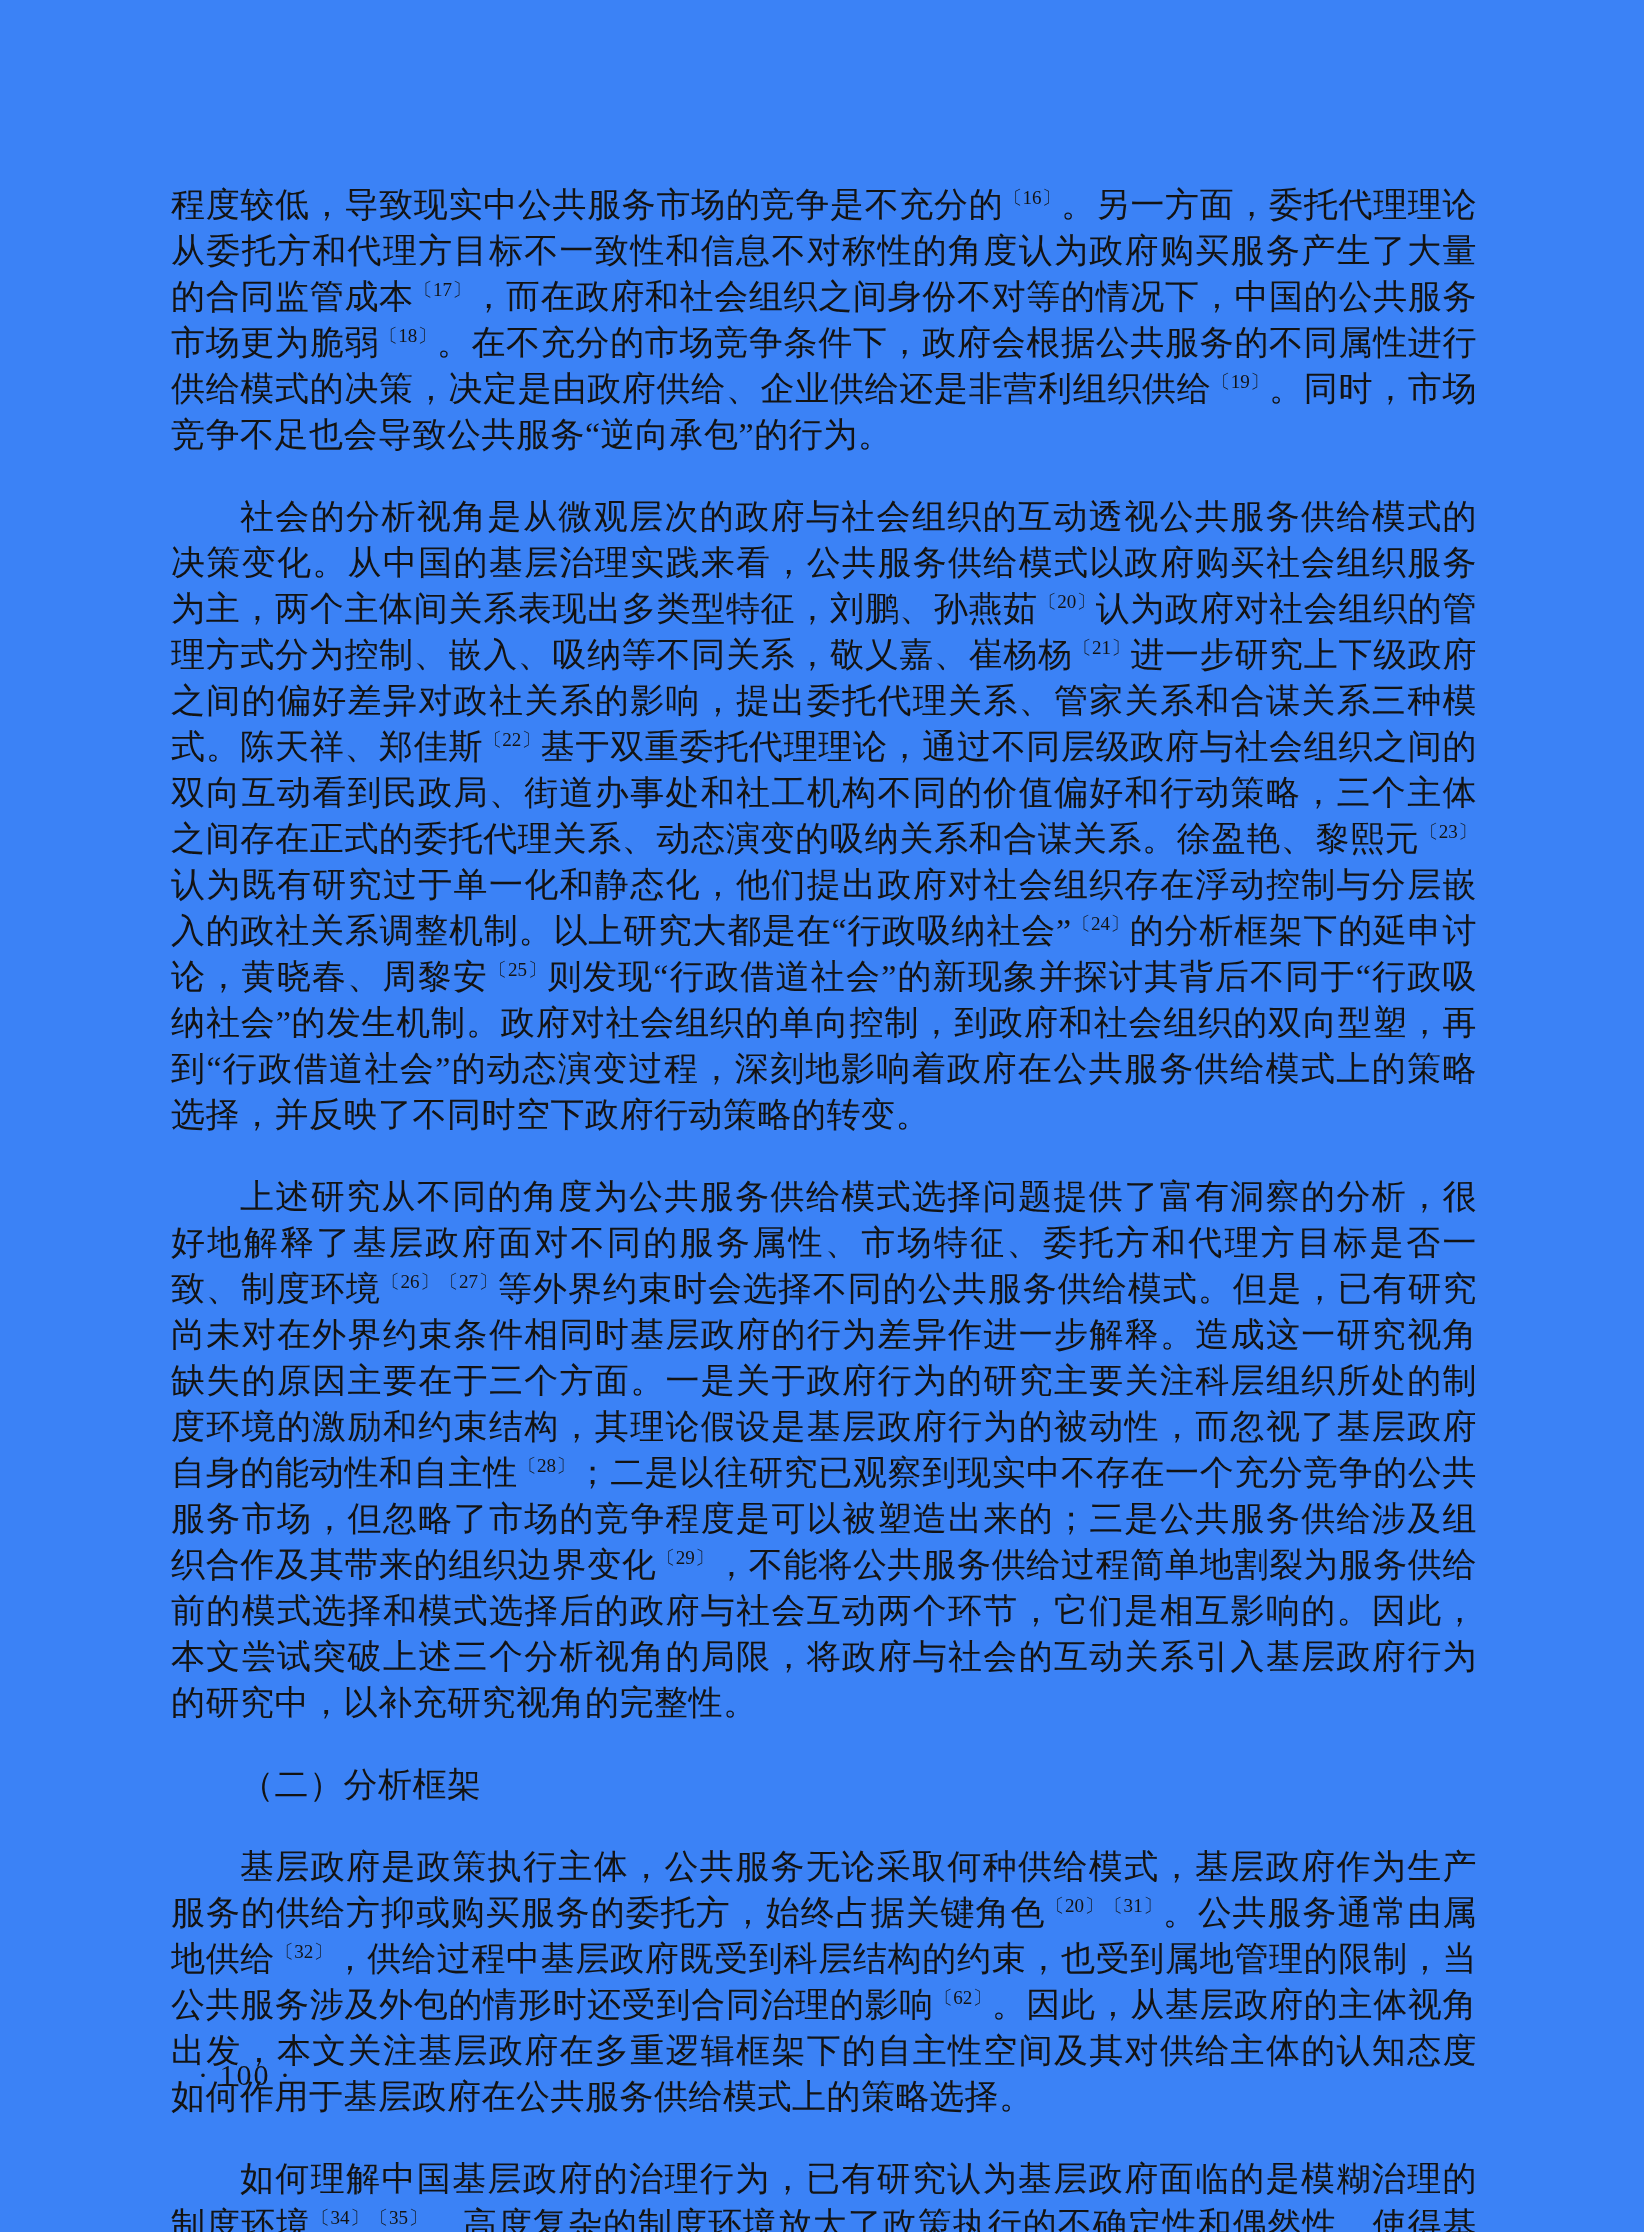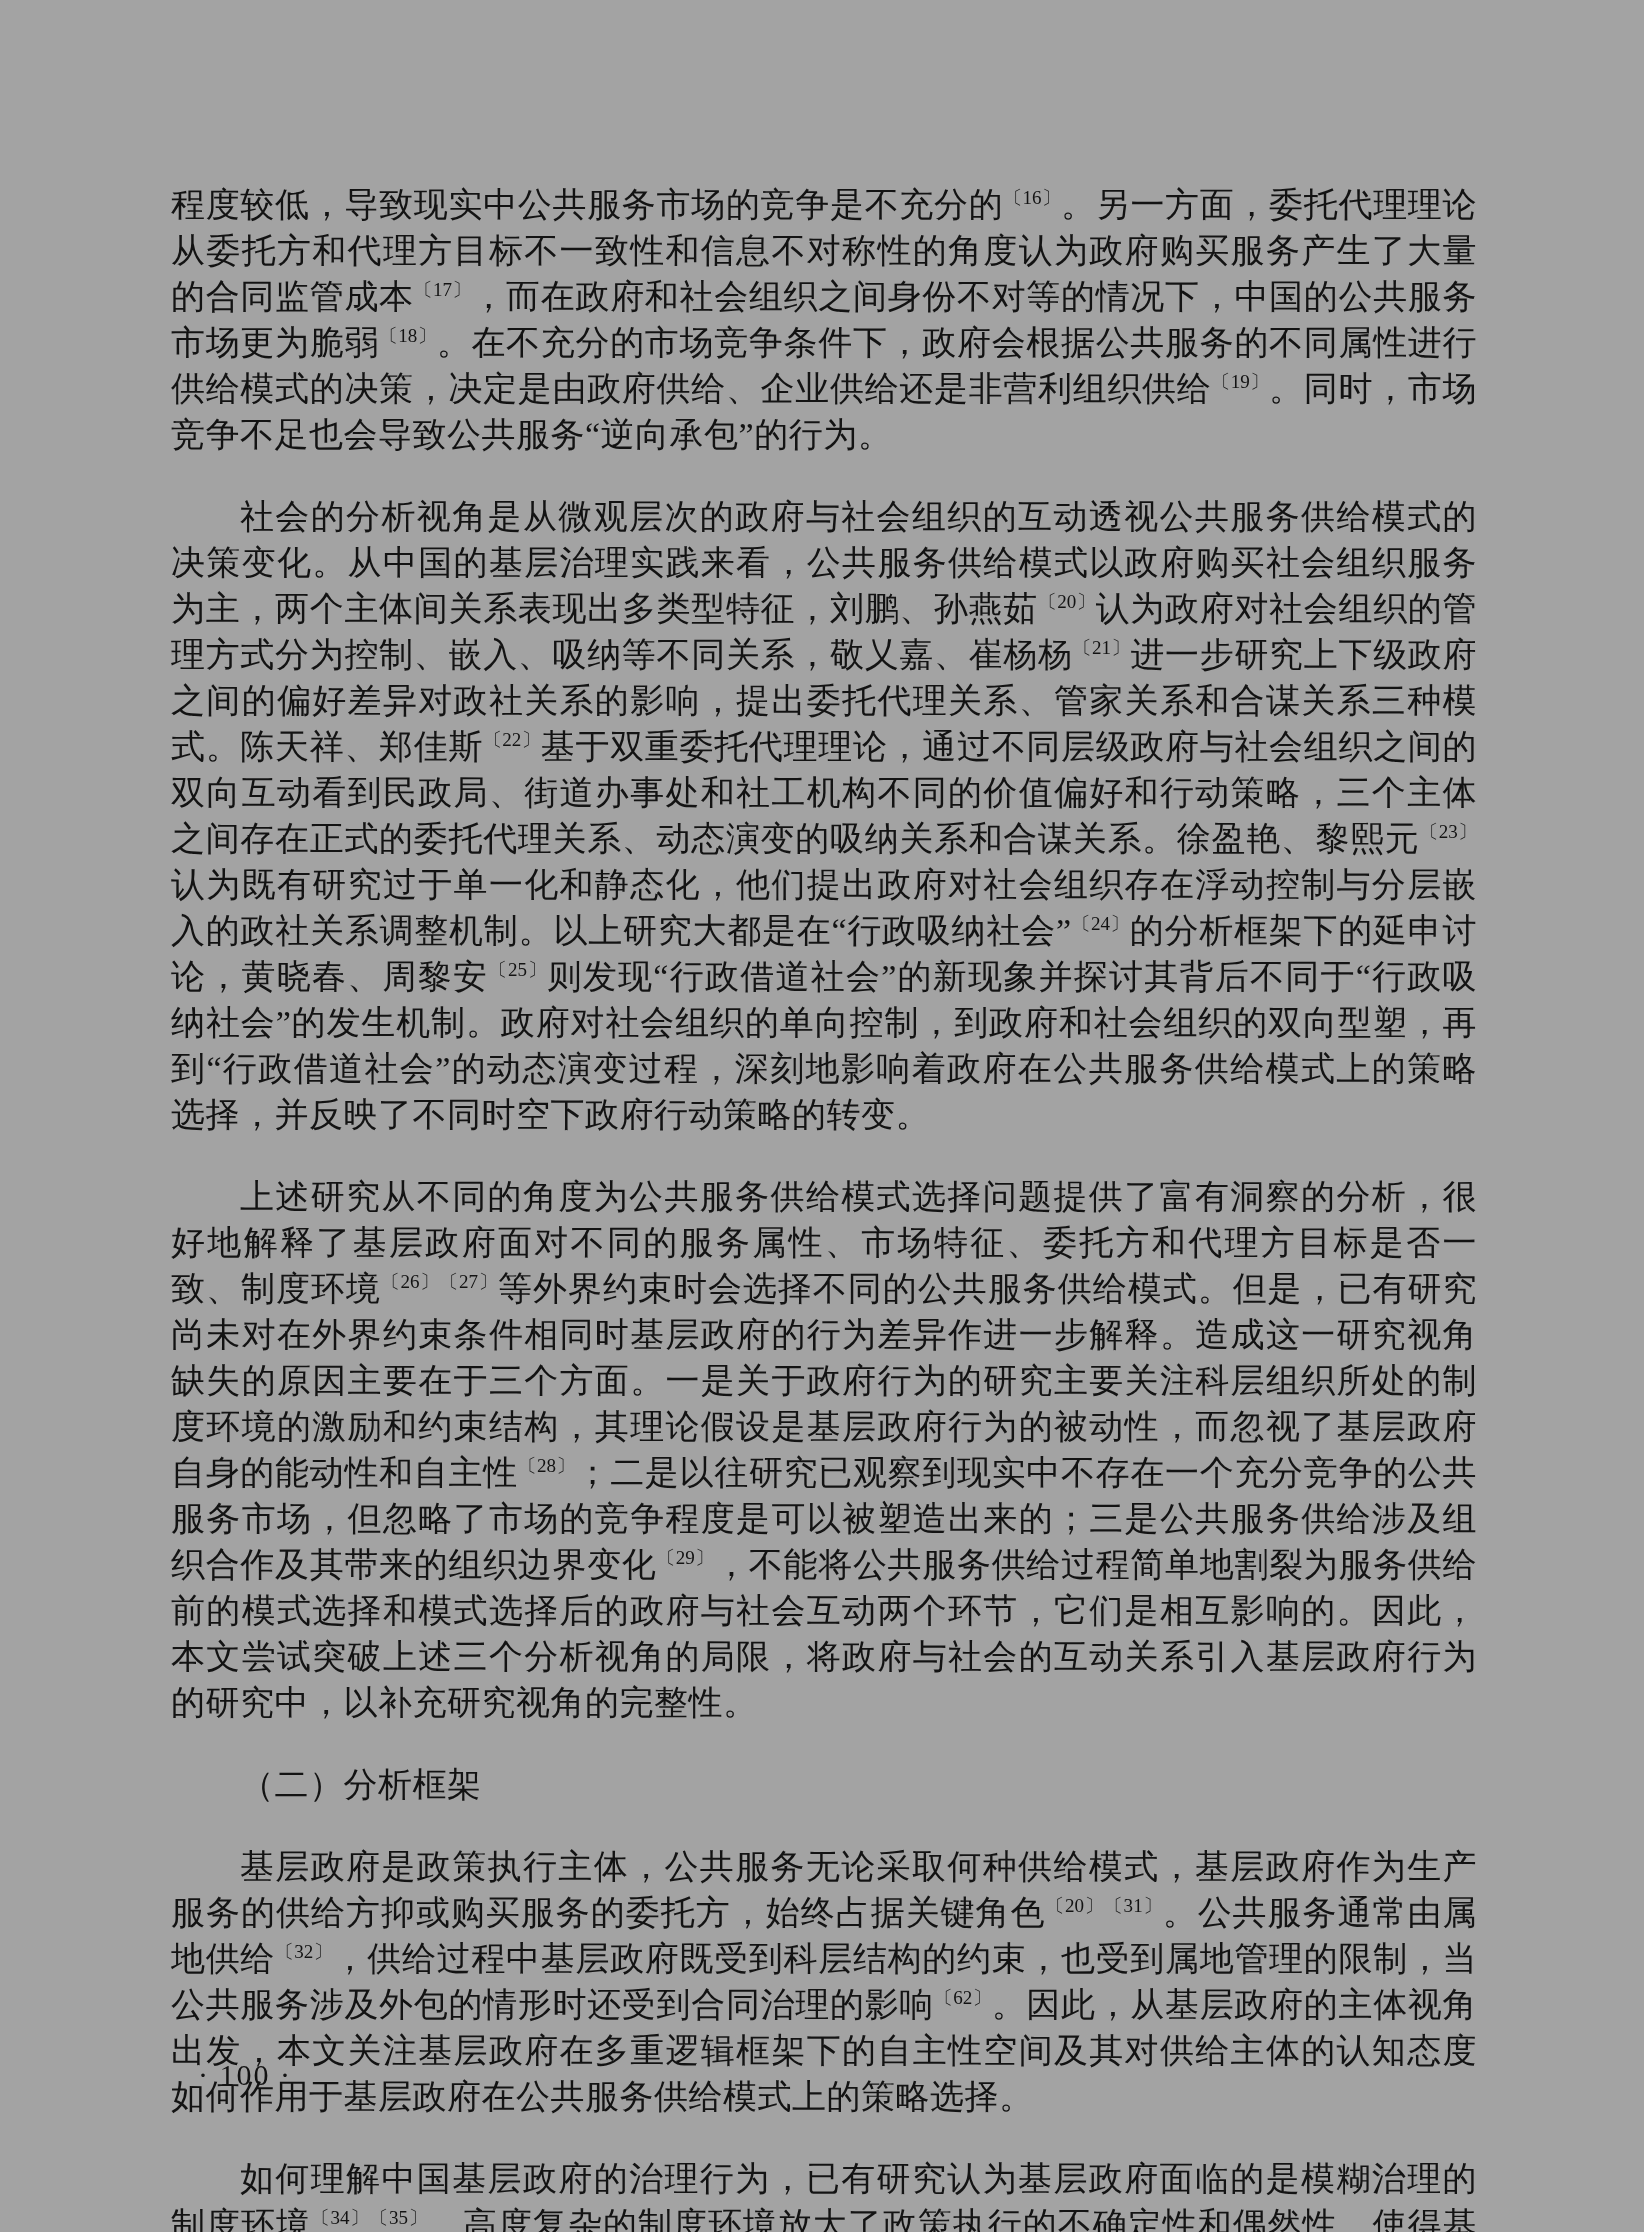--- a/index.html
+++ b/index.html
@@ -11,21 +11,21 @@
     width: 1645px;
     height: 2233px;
     position: relative;
     overflow: hidden;
     font-family: "Liberation Serif", "DejaVu Serif", serif;
     color: #131313;
   }
   .page {
     position: absolute;
     inset: 0;
-    background: #a3a3a3;
+    background: #3b82f6;
   }
   .article {
     position: absolute;
     left: 171px;
     top: 182px;
     width: 1306px;
   }
   .article p {
     margin: 0;
     padding: 0;

